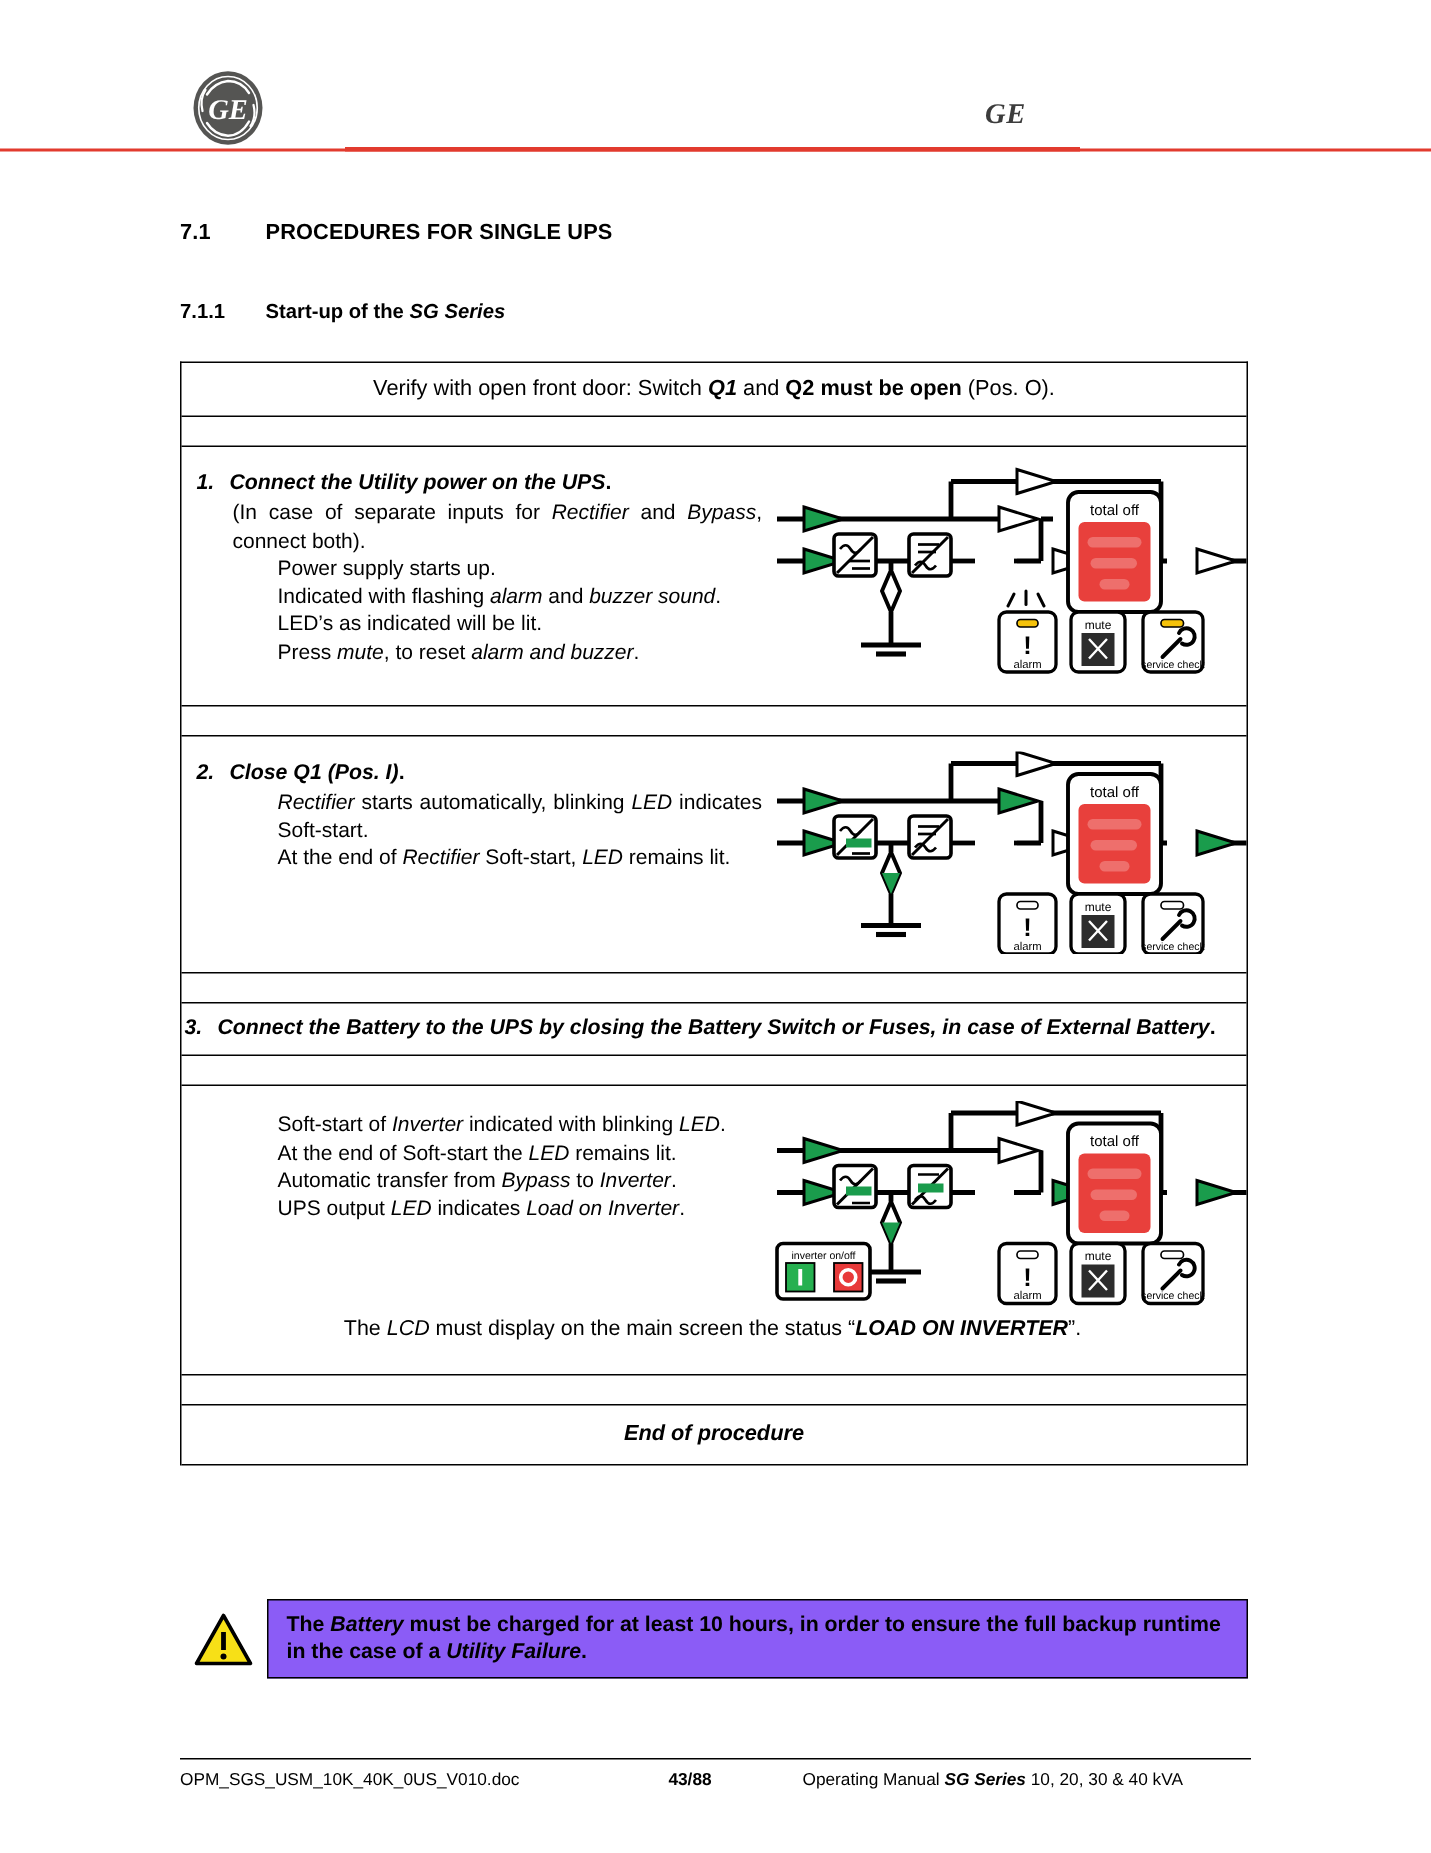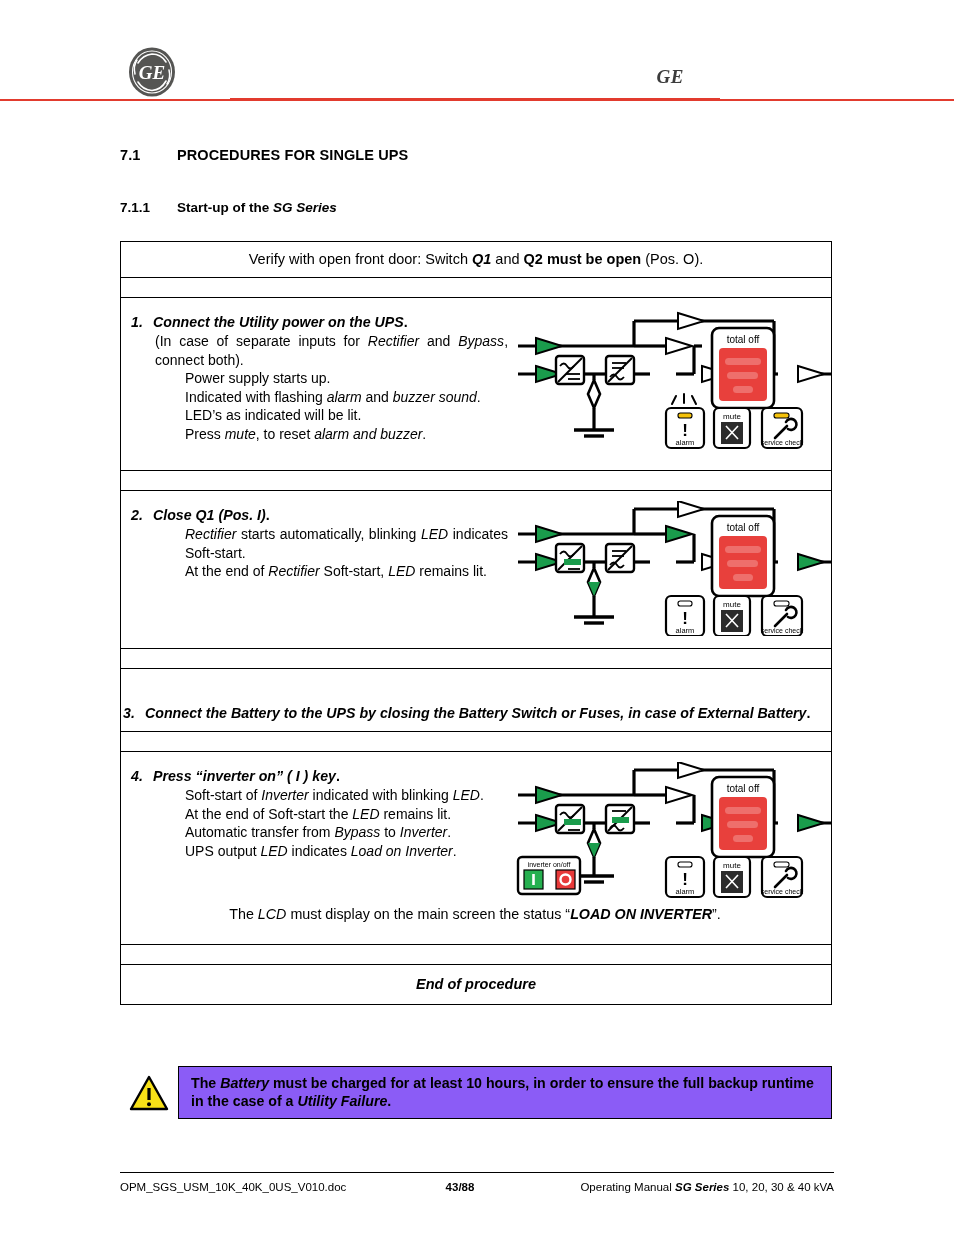--- a/index.html
+++ b/index.html
@@ -84,21 +84,21 @@
     font-size: 14px; line-height: 1.33;
     text-align: justify; text-justify: inter-word;
     margin: 0; padding-left: 24px;
   }
   .para.indent2 { padding-left: 54px; }
   .para i { font-style: italic; }
 
   .full-step {
     font-weight: bold; font-style: italic; font-size: 14.2px;
     line-height: 1.35; text-align: justify;
-    padding: 7px 6px 8px 24px; text-indent: -24px; margin-left: 2px; margin-top: 28px;
+    padding: 7px 6px 8px 24px; text-indent: -24px; margin-left: 2px;
   }
   .full-step .n { font-style: italic; font-weight: bold; display:inline-block; width:22px; text-indent:0;}
 
   .lcd-row { font-size: 14.3px; text-align: center; padding: 9px 8px 10px; }
   .lcd-row i { font-style: italic; }
   .lcd-row b { font-weight: bold; font-style: italic; }
   .end-row { font-size: 14.5px; font-weight: bold; text-align: center; padding: 11px 8px 12px; font-style: italic; }
 
   
   .warn-box {
@@ -124,21 +124,21 @@
   .footer {
     position: absolute; left: 120px; top: 1172px; width: 714px;
   }
   .footer-rule { width: 714px; height: 1.3px; background: #000; }
   .footer-row {
     display: flex; align-items: baseline; margin-top: 8px;
     font-size: 11.5px;
   }
   .f-left { width: 265px; }
   .f-mid { width: 150px; text-align: center; font-weight: bold; font-size: 11.5px; }
-  .f-right { flex: 1 1 auto; text-align: right; }
+  .f-right { flex: 1 1 auto; text-align: left; }
   .f-right i { font-style: italic; font-weight: bold; }
 
   
   .diagram { display: block; }
 </style>
 </head>
 <body>
 
 <div class="page-header">
   <div class="ge-logo">
@@ -370,23 +370,20 @@
     <div class="full-step">
       <span class="n">3.</span><span>Connect the Battery to the UPS by closing the Battery Switch or Fuses, in case of External Battery</span><span style="font-style:normal;">.</span>
     </div>
   </div>
 
   <div class="row spacer"></div>
 
   <div class="row pad">
     <div class="row-inner">
       <div class="step-text">
-        <div class="step-title">
-          <span class="n">4.</span><span>Press </span><span>“inverter on” ( I ) key</span><span style="font-style:normal;">.</span>
-        </div>
         <p class="para indent2">Soft-start of <i>Inverter</i> indicated with blinking <i>LED</i>.</p>
         <p class="para indent2">At the end of Soft-start the <i>LED</i> remains lit.</p>
         <p class="para indent2">Automatic transfer from <i>Bypass</i> to <i>Inverter</i>.</p>
         <p class="para indent2">UPS output <i>LED</i> indicates <i>Load on Inverter</i>.</p>
       </div>
       <div class="step-diagram">
         <svg class="diagram" width="320" height="140" viewBox="0 0 320 140">
           <g stroke="#000" stroke-width="3.2" fill="none">
             <line x1="2" y1="33" x2="118" y2="33"></line>
             <line x1="2" y1="61" x2="40" y2="61"></line>

